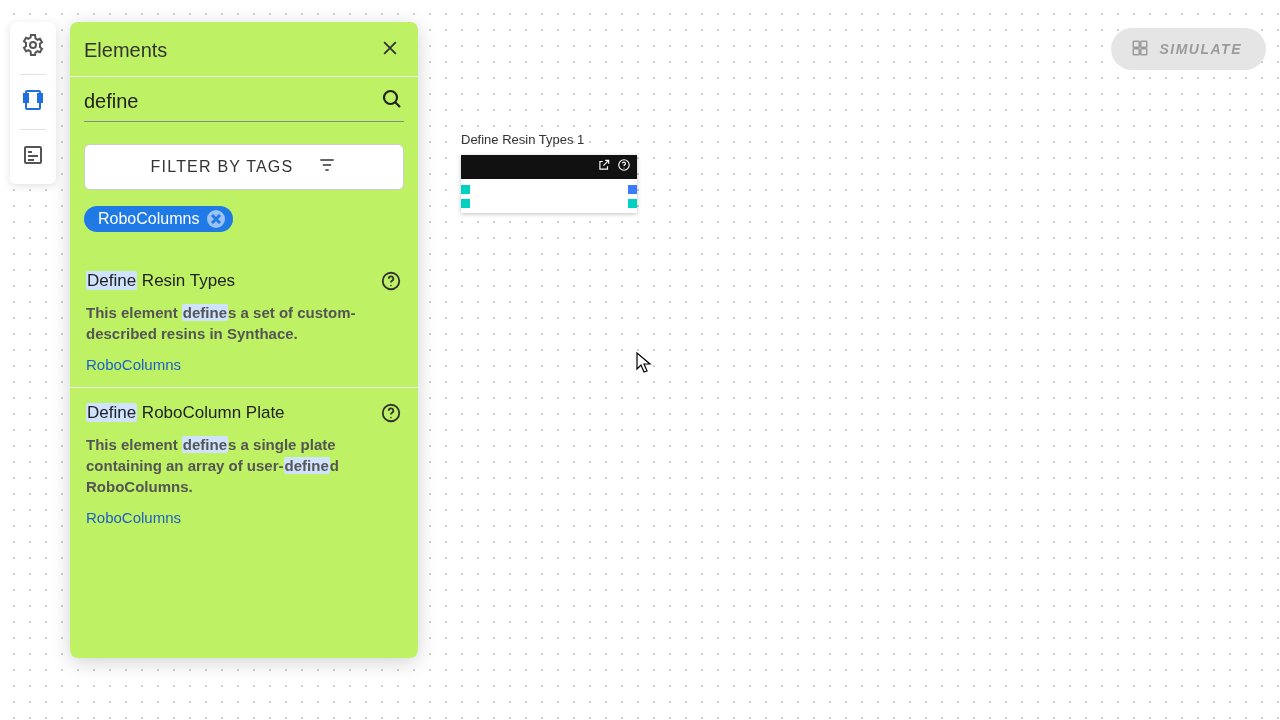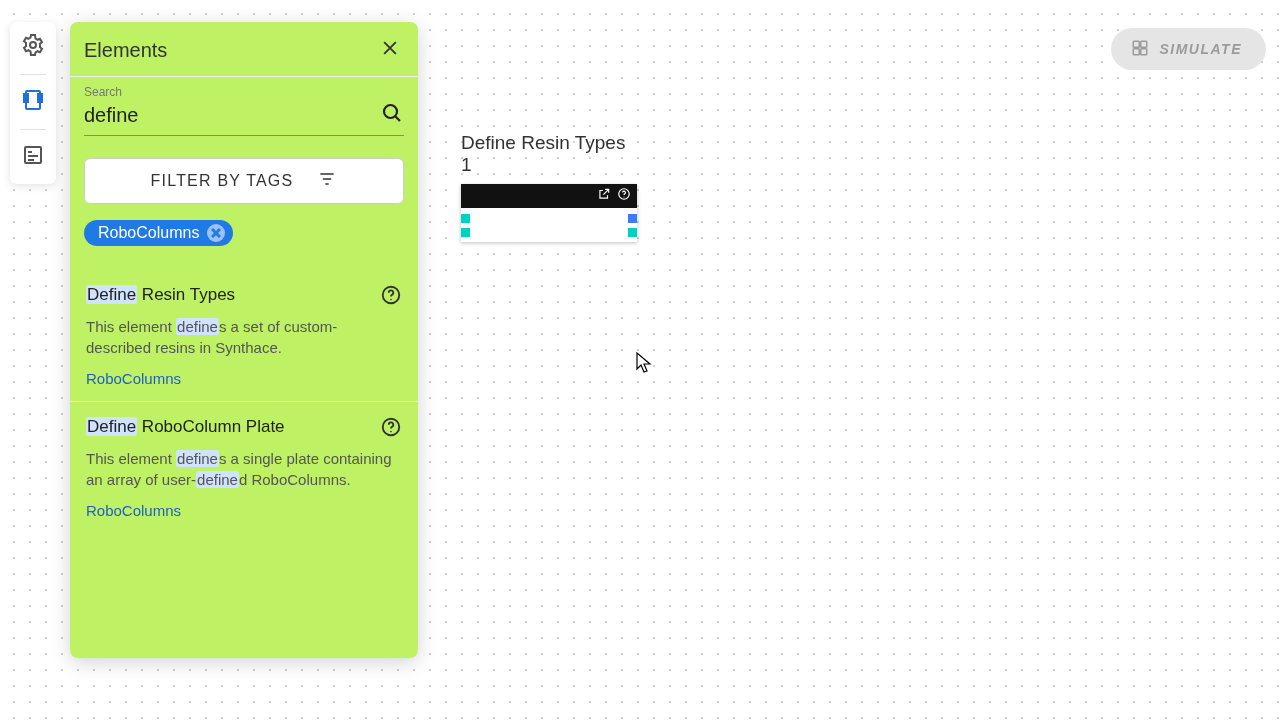--- a/index.html
+++ b/index.html
@@ -146,32 +146,32 @@
     border-top: 1px solid #e9e9e9;
     cursor: grab;
   }
   .result:first-child{border-top:none;}
   .result-head {
     display:flex; align-items:center; justify-content:space-between;
   }
   .result-title { font-size: 17px; font-weight: 500; color:#222; }
   .help-circ { width:22px;height:22px; }
   .help-circ svg{width:22px;height:22px;stroke:#333;stroke-width:2;fill:none;}
-  .result-desc { font-size: 15px; color:#555; margin-top:10px; line-height:1.4; }
+  .result-desc { font-size: 15px; color:#555; margin-top:10px; line-height:1.4;font-weight:bold; }
   .result-tag { font-size: 15px; color:#1f5fc7; margin-top:12px; }
   mark.hl { background:#cfe3ff; color:inherit; padding:0 1px; border-radius:2px;}
 
   
   .node {
     position: absolute;
     left: 461px;
     top: 132px;
     width: 176px;
   }
-  .node-title { font-size: 19px; color:#333; margin-bottom: 8px; }
+  .node-title { font-size: 13px; color:#333; margin-bottom: 8px; }
   .node-box {
     position: relative;
     height: 58px;
     background: #fff;
     box-shadow: 0 1px 4px rgba(0,0,0,0.25);
   }
   .node-top {
     height: 24px;
     background: #111;
     display:flex; align-items:center; justify-content:flex-end;
@@ -245,21 +245,20 @@
     <div class="close-btn">
       <span>
         <svg viewBox="0 0 24 24">
             <path d="M5 5l14 14M19 5L5 19"></path>
           </svg>
       </span>
     </div>
   </div>
 
   <div class="search-block">
-    <div class="search-label">Search</div>
     <div class="search-row">
       <input class="search-input" type="text" value="define" style="">
       <span>
         <svg viewBox="0 0 24 24">
             <circle cx="10.5" cy="10.5" r="6.5"></circle>
             <path d="M20 20l-4.5-4.5"></path>
           </svg>
       </span>
     </div>
   </div>

